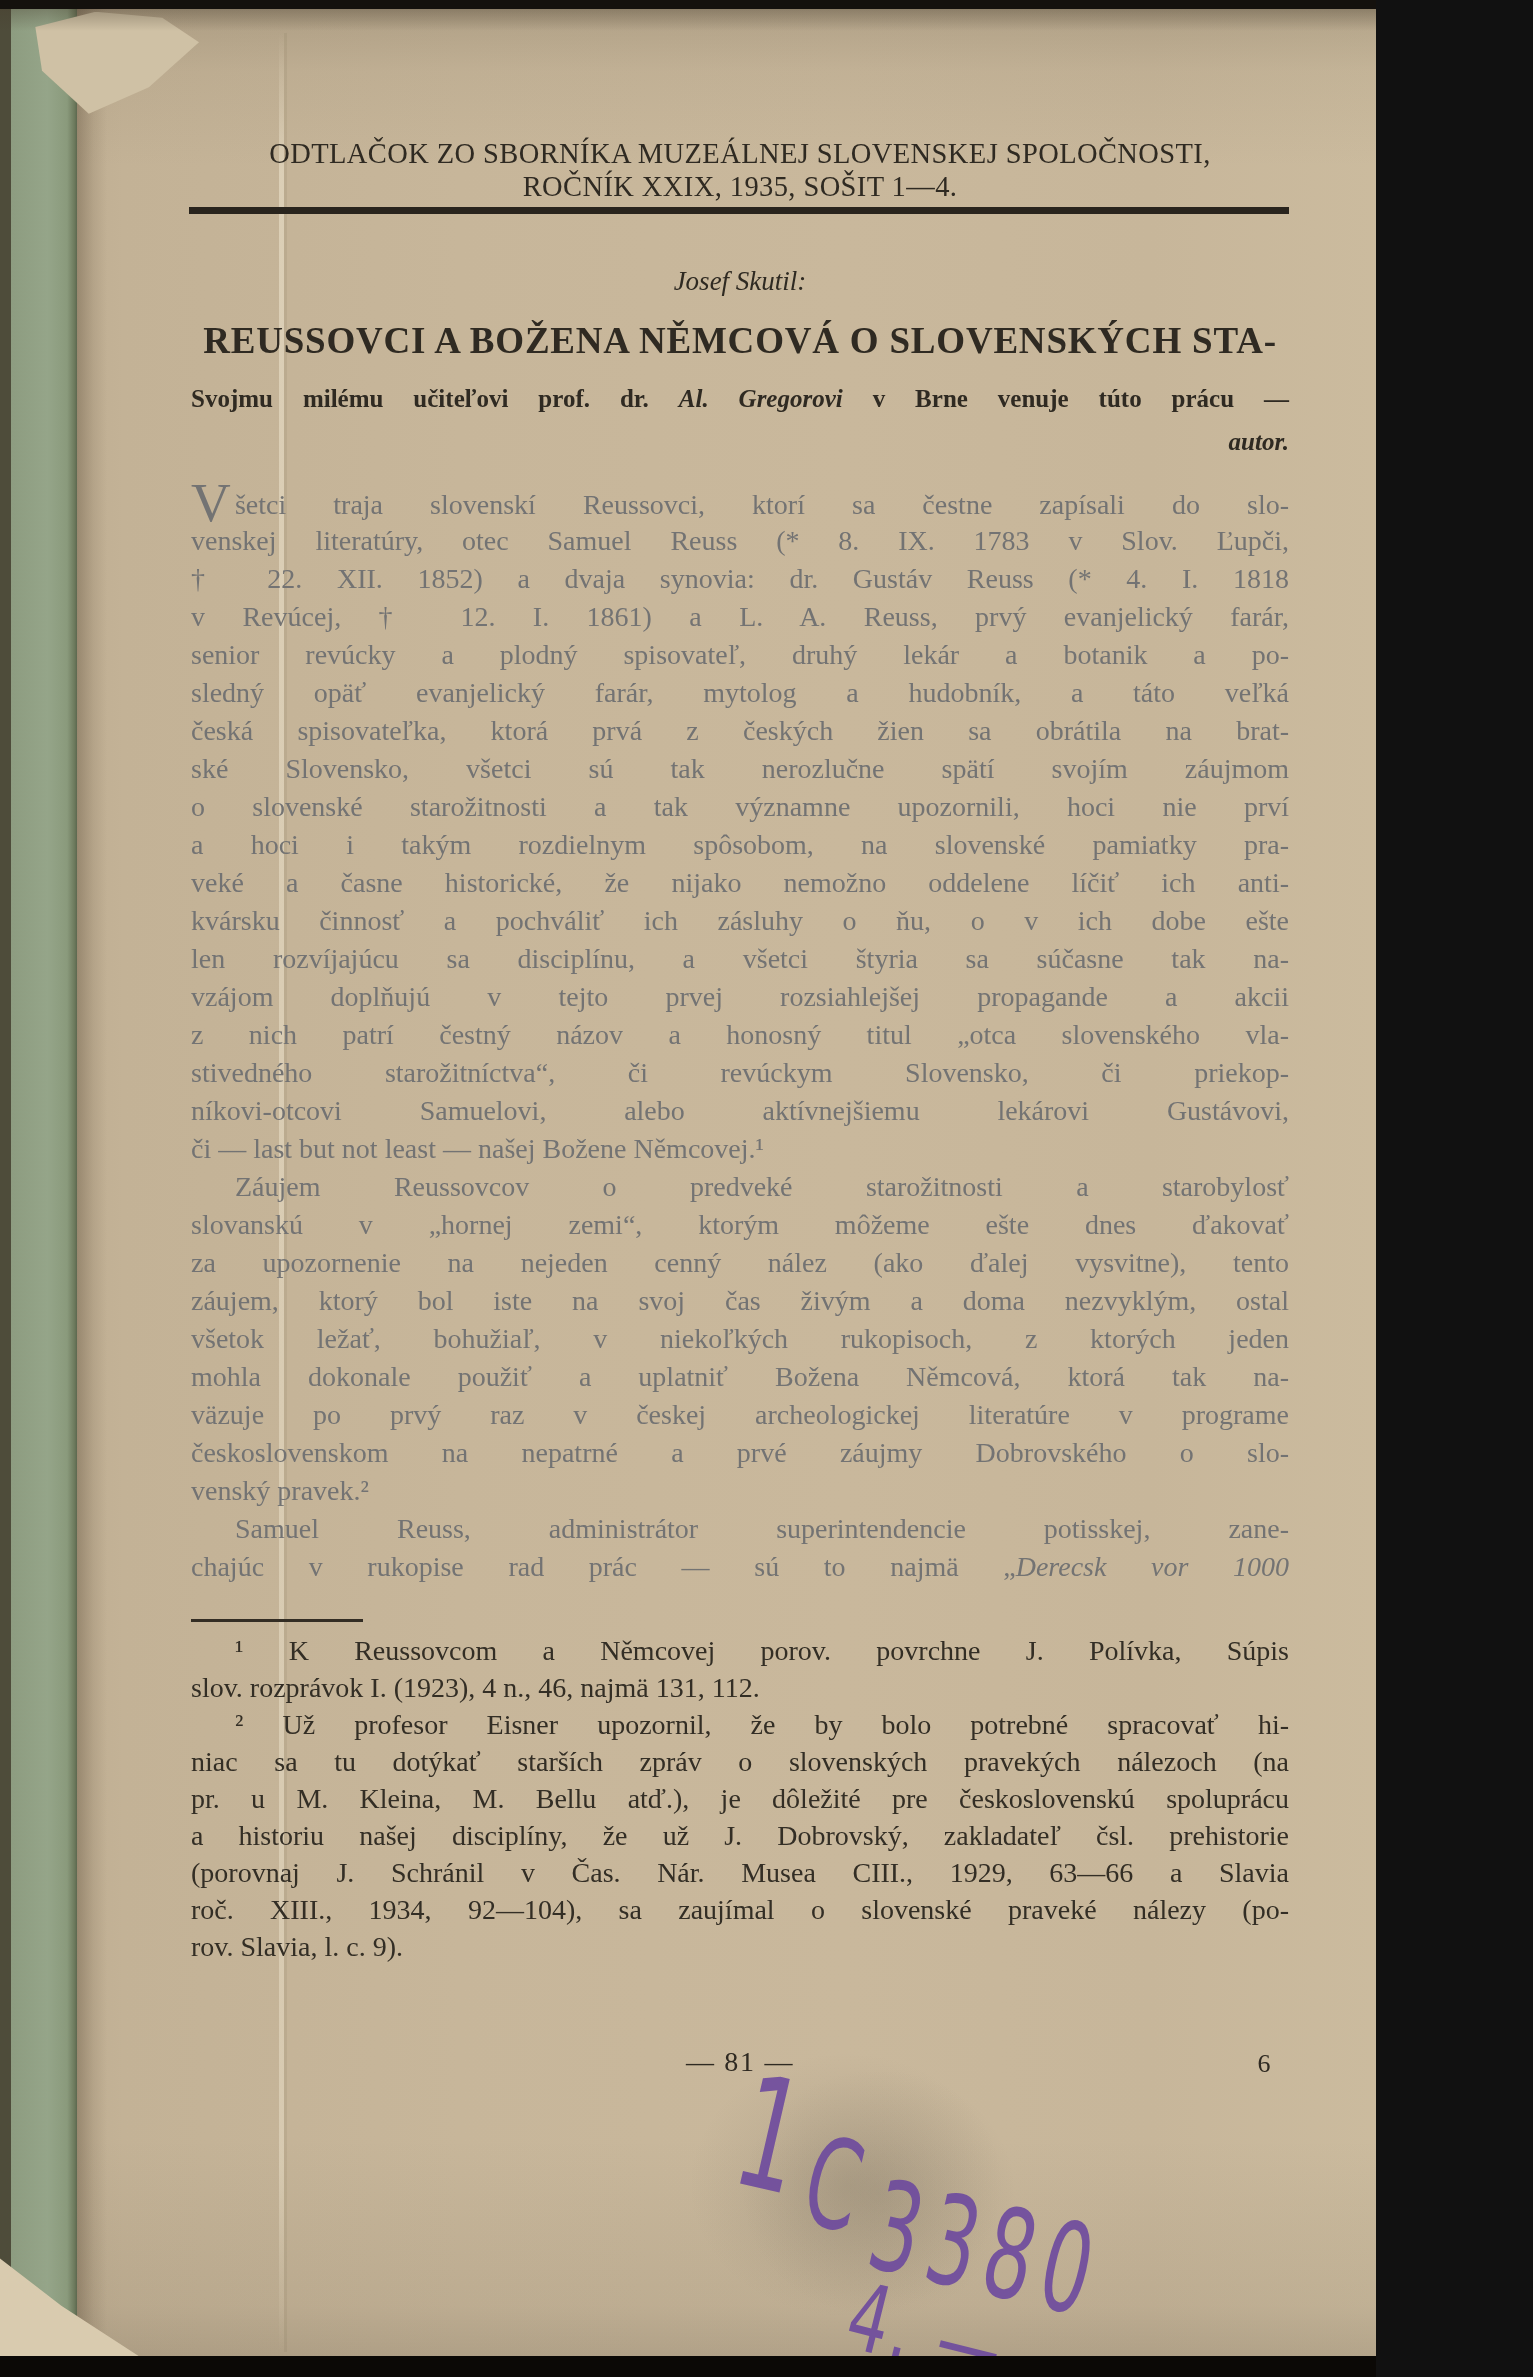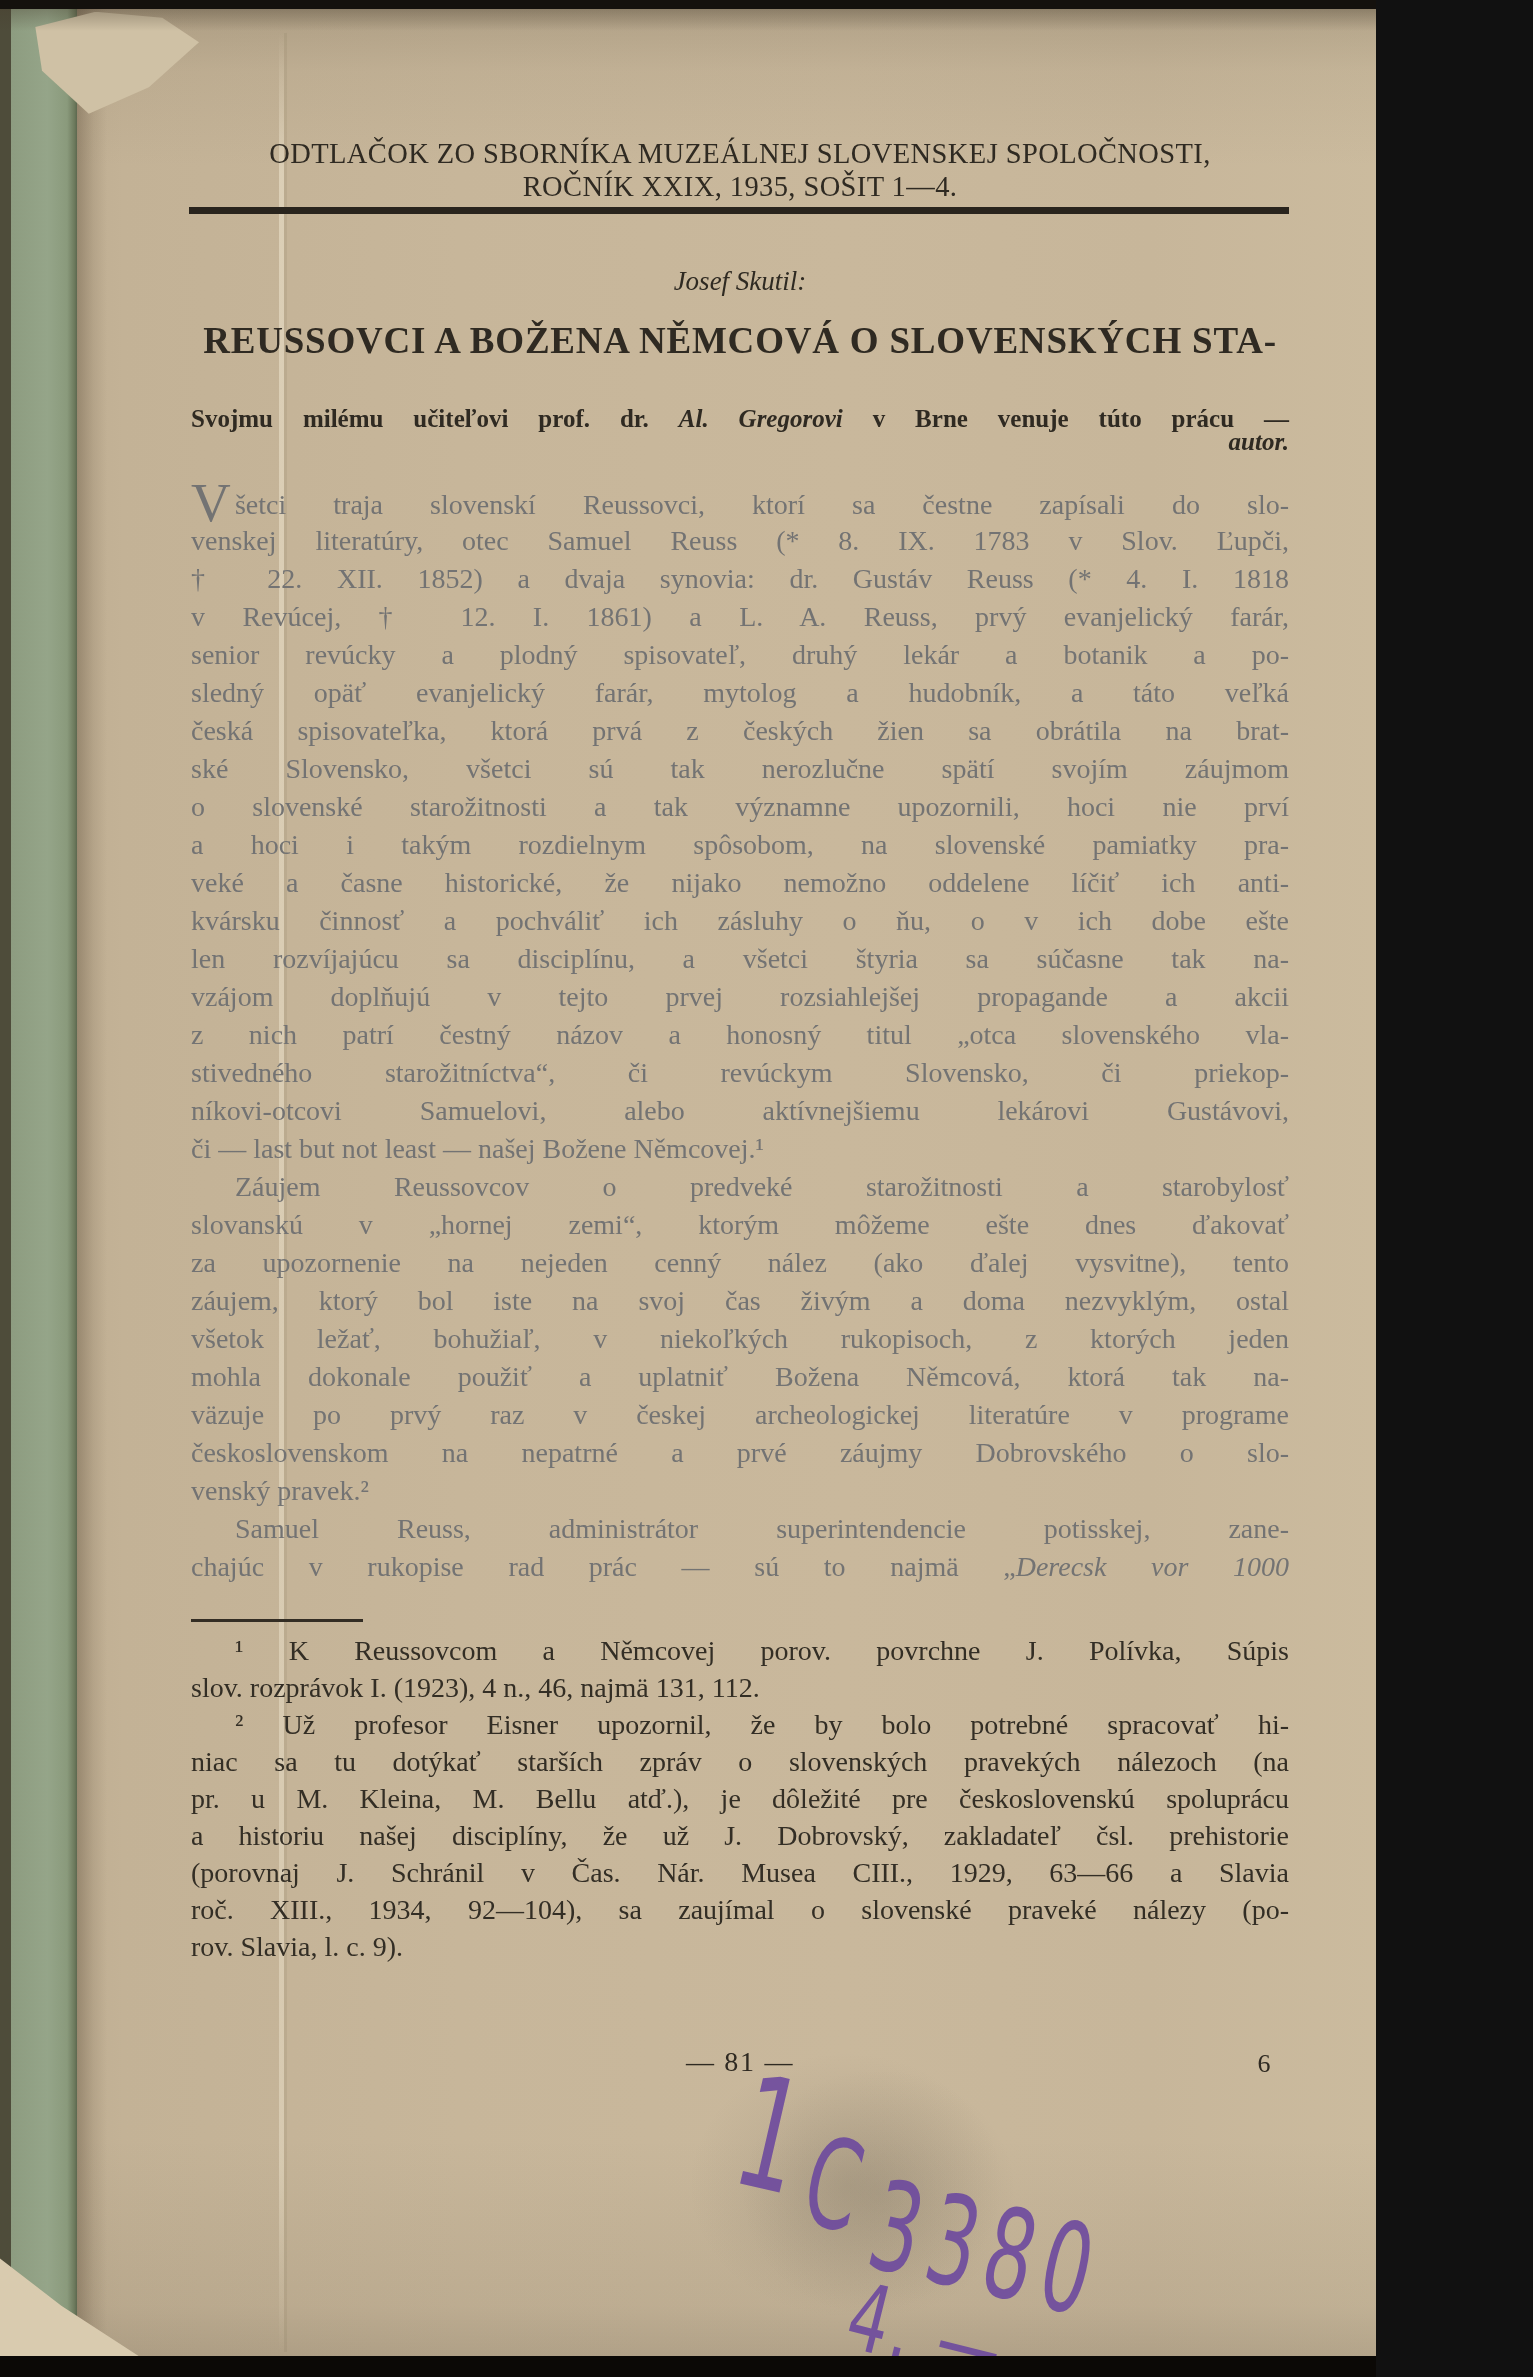--- a/index.html
+++ b/index.html
@@ -20,21 +20,21 @@
   .crease-2{left:1396px;width:7.5px;background:linear-gradient(180deg,transparent,rgba(233,223,201,.32) 10%,rgba(233,223,201,.28) 90%,transparent);}
   .stain{position:absolute;left:703px;top:2034px;width:352px;height:318px;
          background:radial-gradient(closest-side,rgba(100,92,78,.18),transparent 78%);}
 
   
   .tx{position:absolute;left:191px;width:1098px;color:#2f2a22;}
   .journal-header{top:137px;text-align:center;font-size:28.5px;line-height:33px;letter-spacing:0.4px;}
   .header-rule{position:absolute;left:189px;top:207px;width:1100px;height:6.7px;background:#29241d;}
   .byline{top:266px;text-align:center;font-style:italic;font-size:27px;}
   .article-title{top:321px;text-align:center;font-size:37px;line-height:40px;font-weight:700;letter-spacing:0.8px;}
-  .dedication{top:405px;font-size:25px;font-weight:700;text-align:justify;text-align-last:justify;}
+  .dedication{top:385px;font-size:25px;font-weight:700;text-align:justify;text-align-last:justify;}
   .dedication i{font-weight:700;}
   .autor-line{top:428px;font-size:25px;font-weight:700;font-style:italic;text-align:right;}
 
   .bodytext{top:484px;font-size:28px;color:#737373;}
   .line{height:38px;line-height:38px;text-align:justify;text-align-last:justify;overflow:visible;}
   .para.endshort .line:last-child{text-align-last:left;}
   .para.indent .line:first-child{text-indent:44px;}
   .dropcap{font-size:55px;line-height:38px;vertical-align:-7.5px;margin-right:4.2px;}
 
   .fnrule{position:absolute;left:191px;top:1619px;width:172px;height:3.3px;background:#332d24;}

